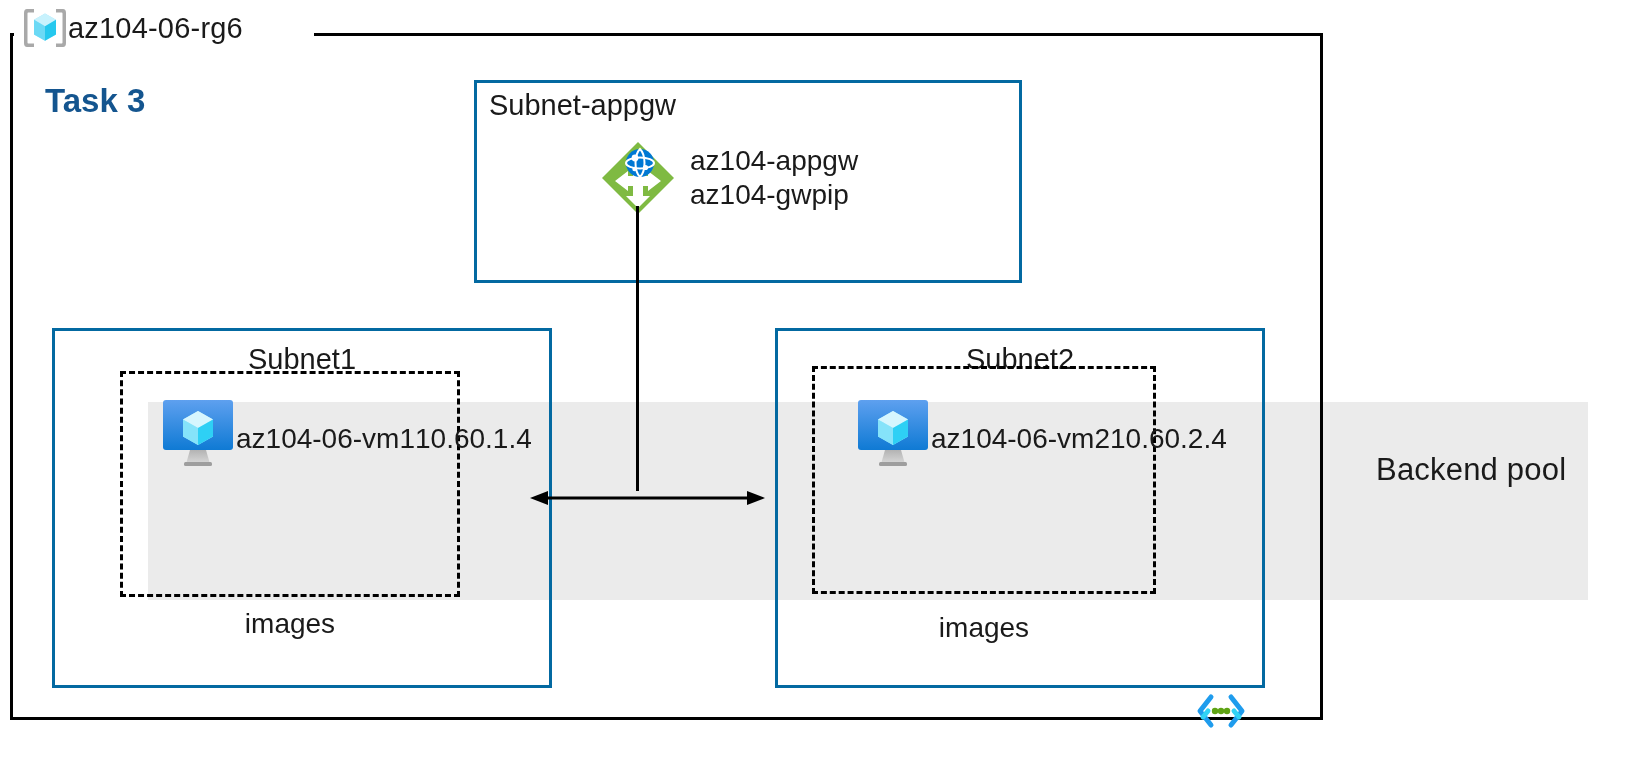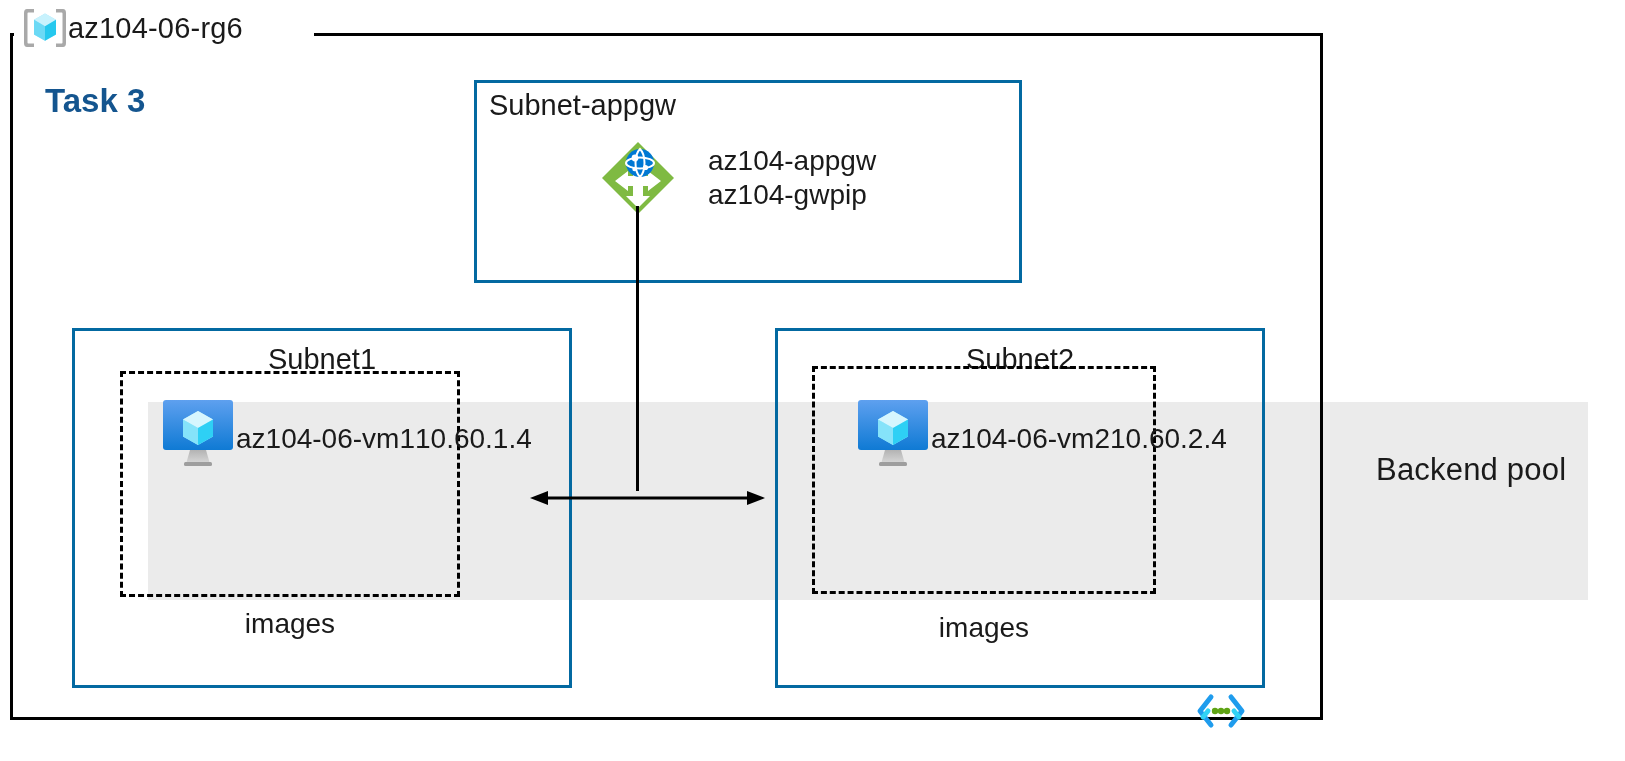--- a/index.html
+++ b/index.html
@@ -93,21 +93,21 @@
   }
 
   
   .subnet-box {
     position: absolute;
     border: 3px solid #0369a1;
     box-sizing: border-box;
     background: transparent;
   }
   .subnet-appgw { left: 474px; top: 80px;  width: 548px; height: 203px; }
-  .subnet-1     { left: 52px;  top: 328px; width: 500px; height: 360px; margin-left: 20px; }
+  .subnet-1     { left: 52px;  top: 328px; width: 500px; height: 360px; }
   .subnet-2     { left: 775px; top: 328px; width: 490px; height: 360px; padding-left: 11px; }
 
   .subnet-title {
     position: absolute;
     font-size: 29px;
     color: #1a1a1a;
     white-space: nowrap;
   }
   .subnet-title.left-aligned { left: 486px; top: 86px; }
   .subnet-title.centered {
@@ -160,21 +160,21 @@
   .storage-1 { left: 120px; top: 608px; width: 340px; }
   .storage-2 { left: 812px; top: 612px; width: 344px; }
 
   
   .appgw-node {
     position: absolute;
     left: 598px;
     top: 138px;
     display: flex;
     align-items: center;
-    gap: 30px;
+    gap: 12px;
   }
   .appgw-icon { width: 80px; height: 80px; flex: 0 0 auto; }
   .appgw-labels {
     display: flex;
     flex-direction: column;
     line-height: 1.22;
   }
   .appgw-labels span {
     font-size: 28px;
     color: #1a1a1a;

